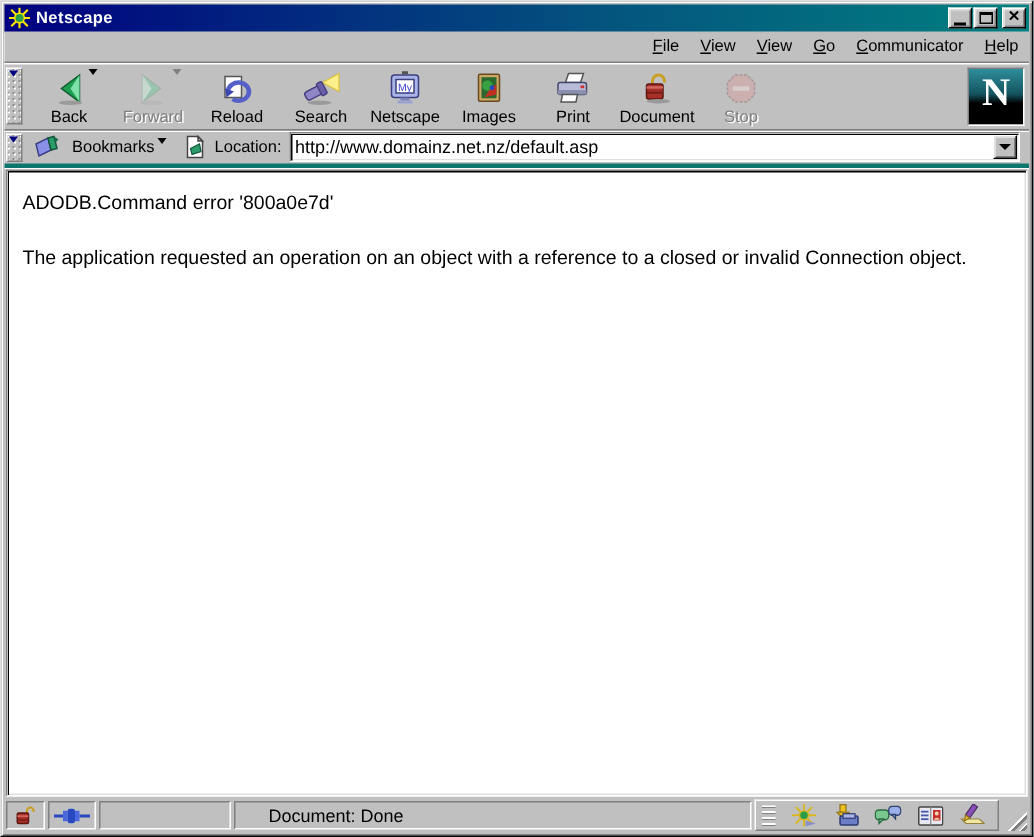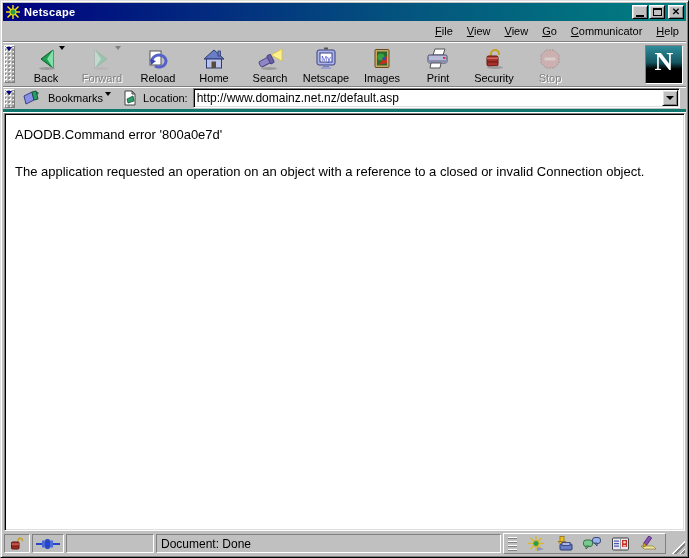--- a/index.html
+++ b/index.html
@@ -142,21 +142,21 @@
     height:24px; display:flex; align-items:center; padding:2px 1px 1px 1px; gap:2px;
   }
   .cell {
     height:19px;
     border-top:1px solid #808080; border-left:1px solid #808080;
     border-right:1px solid #fff; border-bottom:1px solid #fff;
     display:flex; align-items:center; padding:0 3px;
   }
   .cell.iconcell { width:26px; justify-content:center; }
   .cell.progress { width:88px; }
-  .cell.statustext { flex:1; font-size:12px; padding-left:4px; }
+  .cell.statustext { flex:1; font-size:12px; padding-left:22px; }
   .compbar { display:flex; align-items:center; height:21px; gap:2px; padding:0 4px;
     border-top:1px solid #fff; border-left:1px solid #fff;
     border-right:1px solid #808080; border-bottom:1px solid #808080; }
   .comp-grip { width:9px; height:14px; margin-right:4px;
     background:repeating-linear-gradient(to bottom,#fff 0 1px,#808080 1px 2px,#c0c0c0 2px 4px); }
   .comp-btn { width:26px; height:17px; display:flex; align-items:center; justify-content:center; }
   .resize-grip { width:15px; height:15px; margin-left:2px; align-self:flex-end;
     background:repeating-linear-gradient(135deg,transparent 0 2px,#fff 2px 3px,#808080 3px 5px);
     clip-path:polygon(100% 0,100% 100%,0 100%);
   }
@@ -234,31 +234,20 @@
       <span class="ticon">
         <svg width="24" height="24" viewBox="0 0 24 24">
           <rect x="4" y="4" width="11" height="14" fill="#fff" stroke="#555" stroke-width="1"></rect>
           <path d="M6 14 a7 6 0 1 1 3 5" fill="none" stroke="#5560c8" stroke-width="3"></path>
           <polygon points="4,12 10,14 5,18" fill="#3a45b0"></polygon>
         </svg>
       </span>
       <span class="tlabel">Reload</span>
     </span>
 
-    <span class="tb-btn">
-      <span class="ticon">
-        <svg width="24" height="24" viewBox="0 0 24 24">
-          <polygon points="12,3 22,12 2,12" fill="#6a7ec8" stroke="#2c3a70" stroke-width="1"></polygon>
-          <rect x="4.5" y="12" width="15" height="9" fill="#b9c2ea" stroke="#2c3a70" stroke-width="1"></rect>
-          <rect x="9.5" y="14.5" width="4.5" height="6.5" fill="#5a4a3a"></rect>
-          <rect x="16" y="4" width="2.5" height="5" fill="#6a7ec8" stroke="#2c3a70" stroke-width="0.8"></rect>
-        </svg>
-      </span>
-      <span class="tlabel">Home</span>
-    </span>
 
     <span class="tb-btn">
       <span class="ticon">
         <svg width="26" height="24" viewBox="0 0 26 24">
           <polygon points="14,8 25,2 25,14" fill="#ffef8a" stroke="#d8c23a" stroke-width="0.8"></polygon>
           <g transform="rotate(-28 10 14)">
             <rect x="2" y="11" width="12" height="6" rx="2" fill="#8f86c8" stroke="#4a4280" stroke-width="1"></rect>
             <rect x="12" y="9.5" width="4" height="9" rx="1" fill="#6a60a8" stroke="#4a4280" stroke-width="1"></rect>
           </g>
           <ellipse cx="12" cy="21.5" rx="8" ry="1.5" fill="#9a9a9a"></ellipse>
@@ -310,21 +299,21 @@
     <span class="tb-btn">
       <span class="ticon">
         <svg width="24" height="24" viewBox="0 0 24 24">
           <path d="M9 10 v-3 a4 4 0 0 1 8 0 v1" fill="none" stroke="#c8a020" stroke-width="2"></path>
           <rect x="5" y="9" width="11" height="10" rx="1.5" fill="#a83028" stroke="#5c1410" stroke-width="1"></rect>
           <rect x="5" y="10.5" width="11" height="1.6" fill="#d0685e"></rect>
           <rect x="5" y="14" width="11" height="1.6" fill="#7c201a"></rect>
           <ellipse cx="13" cy="20.5" rx="8" ry="1.5" fill="#9a9a9a"></ellipse>
         </svg>
       </span>
-      <span class="tlabel">Security</span>
+      <span class="tlabel">Document</span>
     </span>
 
     <span class="tb-btn disabled">
       <span class="ticon">
         <svg width="24" height="24" viewBox="0 0 24 24" opacity="0.5">
           <polygon points="8,3 16,3 21,8 21,16 16,21 8,21 3,16 3,8" fill="#d8a0a0" stroke="#907070" stroke-width="1" stroke-dasharray="2 1"></polygon>
           <rect x="6.5" y="10.5" width="11" height="3" fill="#f0d8d8"></rect>
         </svg>
       </span>
       <span class="tlabel">Stop</span>

